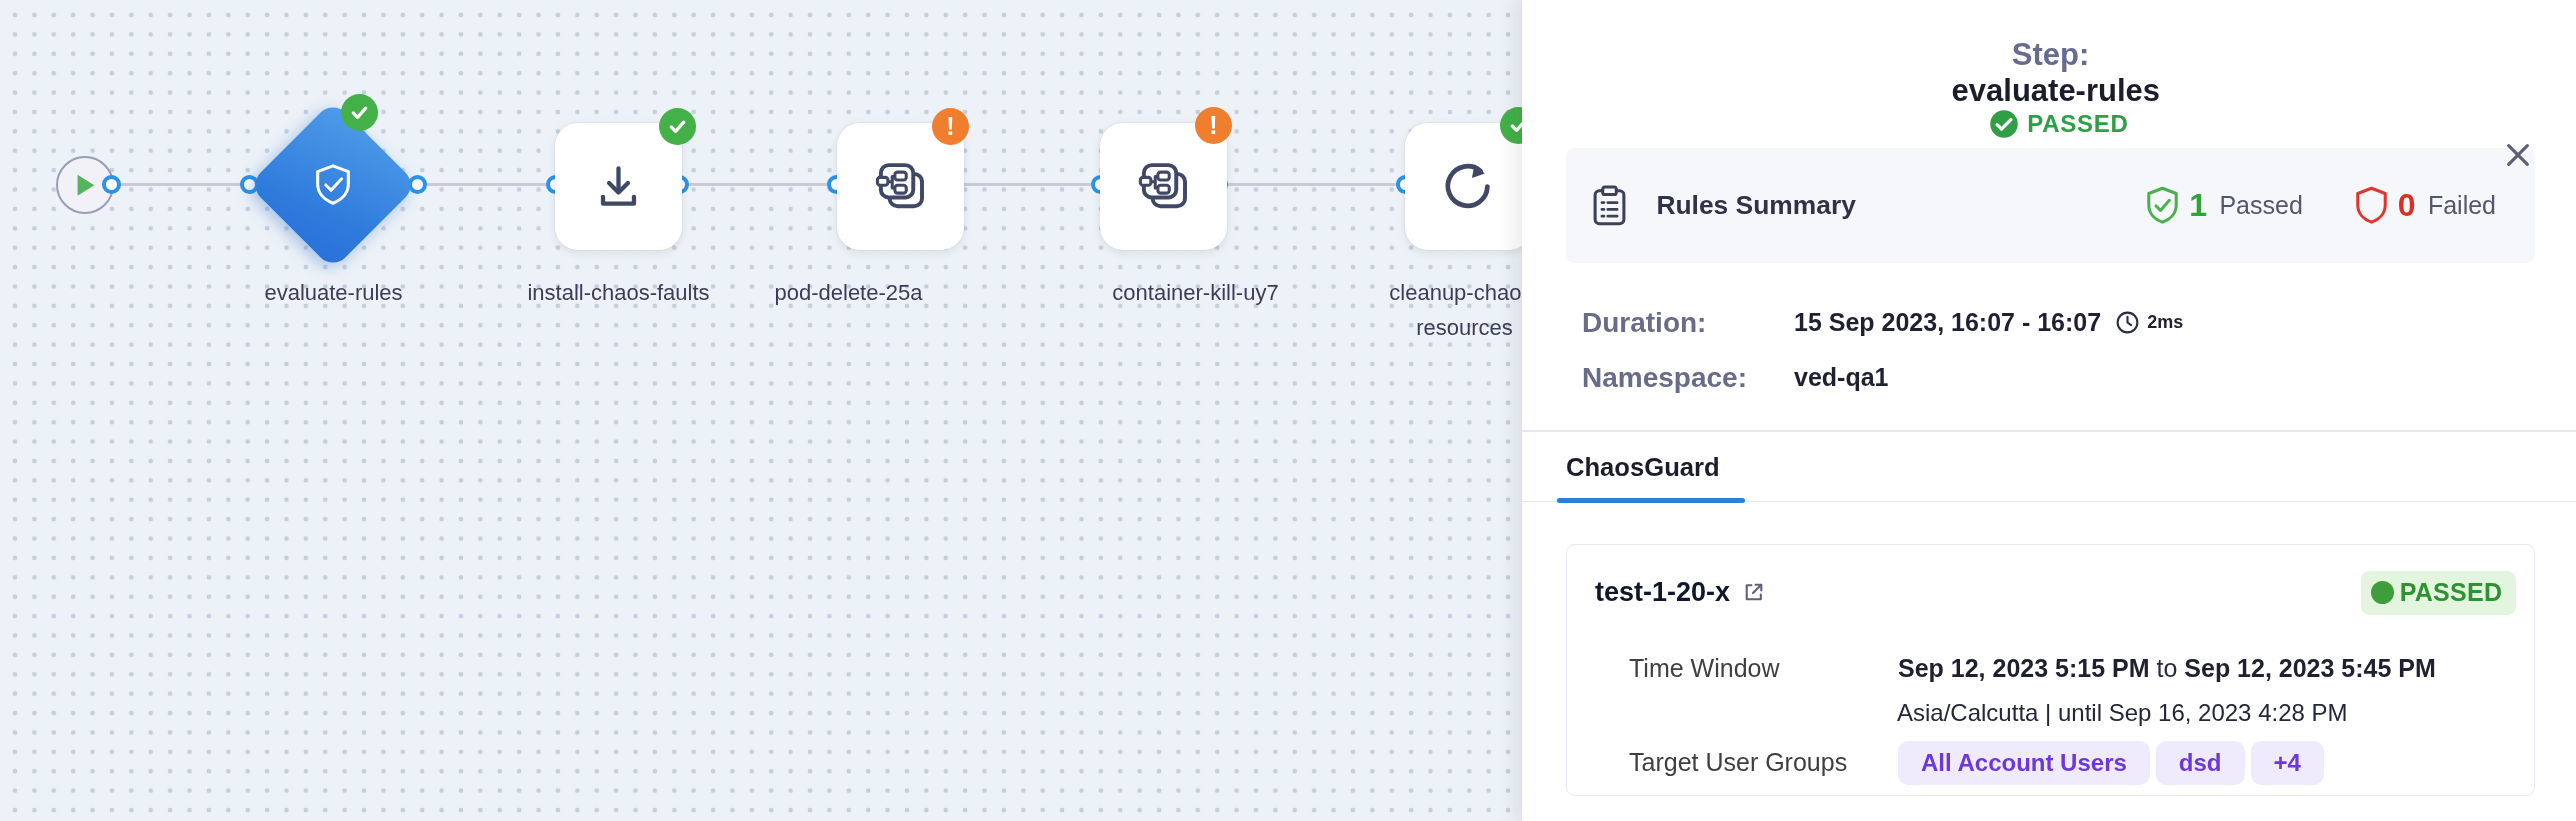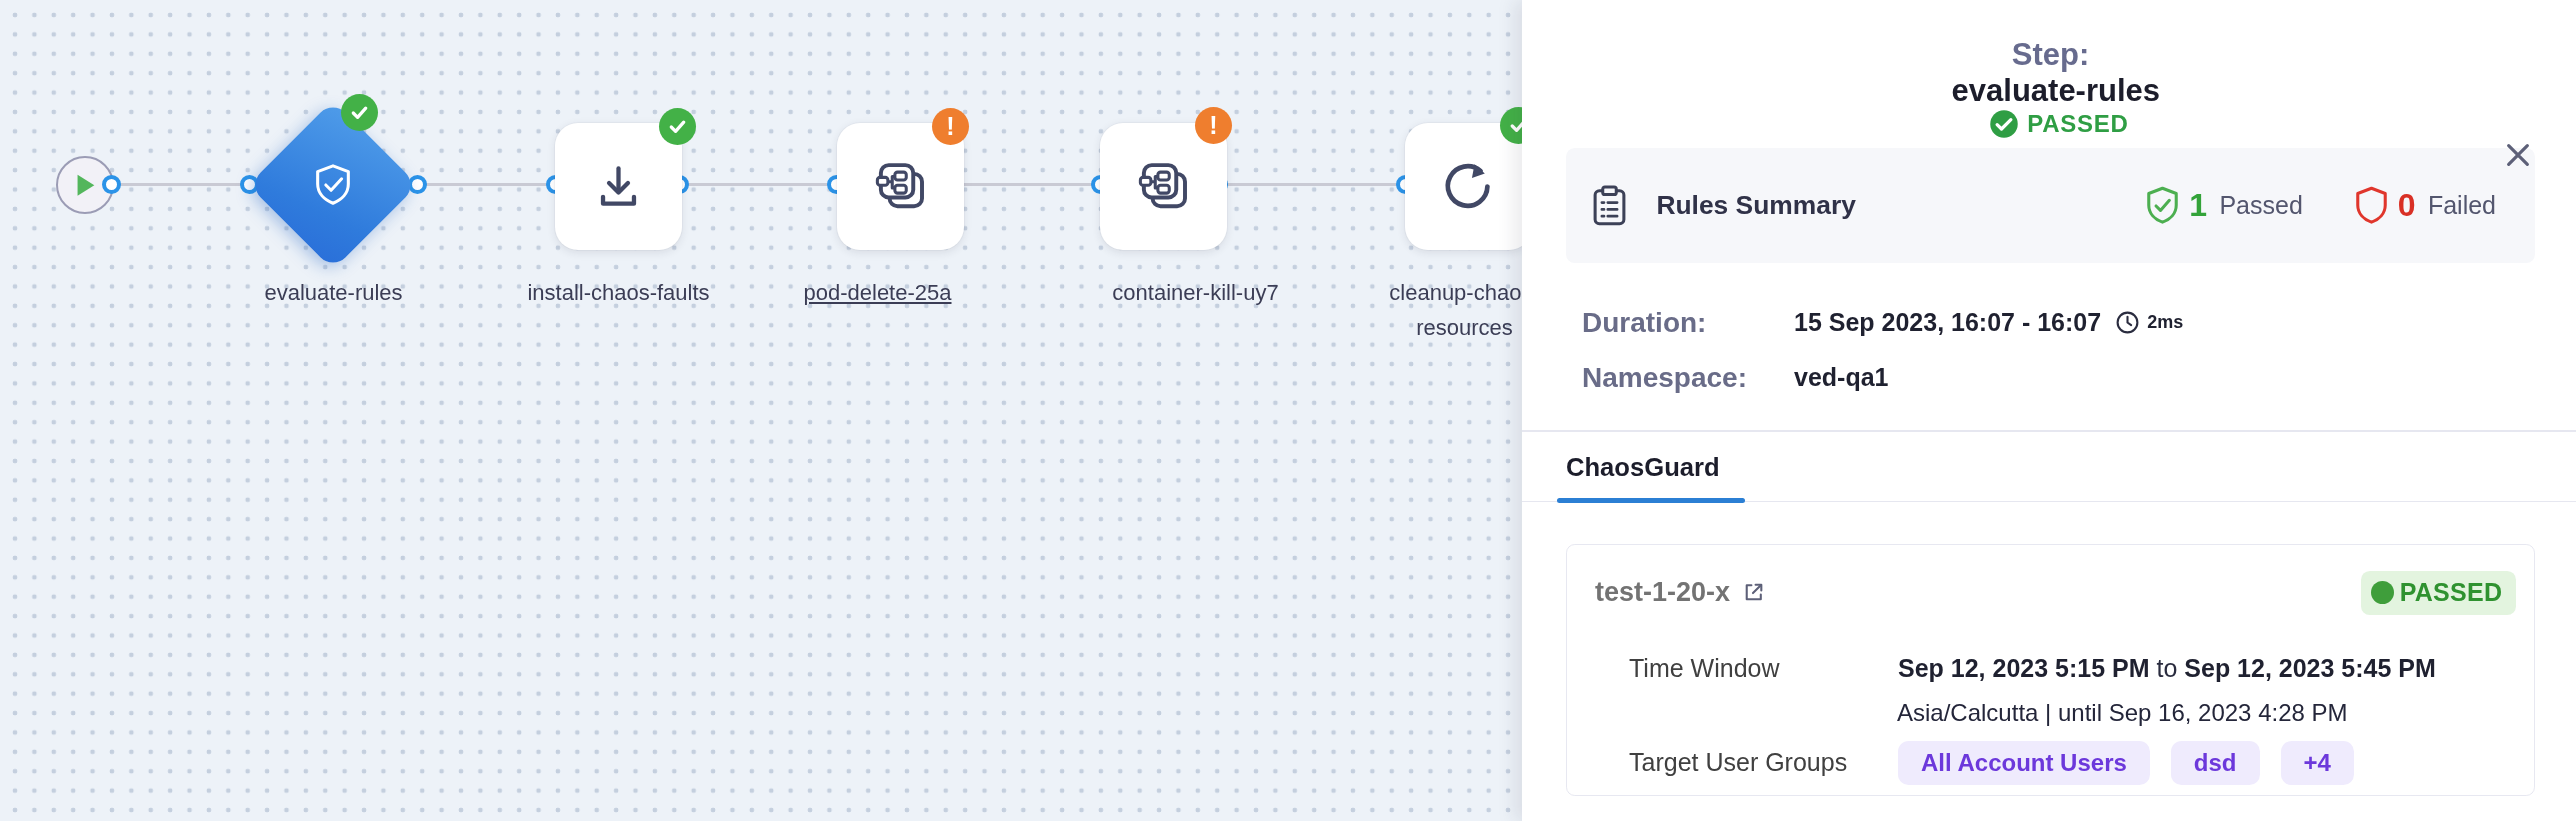--- a/index.html
+++ b/index.html
@@ -74,36 +74,36 @@
 
   .tabs { position:relative; border-bottom:1.8px solid #e6e7f0; margin:0 -44px; padding:21px 0 0 44px; }
   .tab { position:relative; display:inline-block; padding:0 25px 19.4px 0; cursor:pointer; }
   .tab .tab-text { font-size:25.6px; font-weight:700; color:#1c1d2b; }
   .tab.active::after { content:""; position:absolute; left:-8.8px; right:0; bottom:-1.8px;
     height:5.3px; border-radius:3.5px; background:#2b7fd4; }
 
   .guard-card { margin-top:42px; border:1.8px solid #e7e8f1; border-radius:8.8px;
     padding:23px 17.6px 0 28px; height:252px; }
   .card-head { display:flex; align-items:center; height:49px; }
-  .card-title { font-size:27px; font-weight:700; color:#737373;text-align:right; }
+  .card-title { font-size:27px; font-weight:700; color:#0f172a;text-align:right; }
   .ext-link { margin-left:10.6px; cursor:pointer; display:flex; }
   .card-badge { margin-left:auto; height:44px; background:#e3f4df; border-radius:8.8px;
     display:flex; align-items:center; padding:0 14px 0 10.6px; }
   .card-badge .dot { width:23px; height:23px; border-radius:50%; background:#3f9e3b; }
   .card-badge .txt { font-size:25px; font-weight:800; color:#2f9230; margin-left:5.3px; letter-spacing:0.3px; }
 
   .card-row { display:flex; padding-left:34px; }
   .card-row .lbl { width:269px; font-size:25px; font-weight:500; color:#404040; line-height:35px; }
   .tw-line1 { margin-top:34px; }
   .tw-val { font-size:25px; line-height:35px; color:#1f2130; }
   .tw-val b { font-weight:700; }
   .tw-val .to { font-weight:400; color:#2a2c3f; }
   .tz-line { margin-top:8.8px; padding-left:302px; font-size:24px; line-height:35px; color:#24263a; }
   .groups-row { margin-top:10.6px; align-items:center; }
-  .pills { display:flex; align-items:center; gap:21px; }
+  .pills { display:flex; align-items:center; gap:6px; }
   .pill { height:44px; background:#efebfd; border-radius:10.6px; display:flex; align-items:center;
     padding:0 23px; font-size:24px; font-weight:700; color:#6c38db; }
 
   svg { display:block; }
 </style>
 </head>
 <body>
 
 <div class="app">
 
@@ -162,21 +162,21 @@
         <rect x="9" y="7" width="37" height="37" rx="9" fill="#fff" stroke="#414865" stroke-width="4.5"></rect>
         <path d="M17 26 h5 v-6 h3 M22 26 v7 h3" fill="none" stroke="#414865" stroke-width="3.5" stroke-linejoin="round"></path>
         <rect x="5" y="21" width="12" height="9" rx="3" fill="#fff" stroke="#414865" stroke-width="3.5"></rect>
         <rect x="25" y="15" width="13" height="9" rx="3" fill="#fff" stroke="#414865" stroke-width="3.5"></rect>
         <rect x="25" y="30" width="13" height="9" rx="3" fill="#fff" stroke="#414865" stroke-width="3.5"></rect>
       </svg>
     </div>
     <div class="badge orange" style="left:932px; top:108px;">
         <span class="warn-glyph">!</span>
       </div>
-    <div class="node-label" style="left:776px;text-decoration:underline;">pod-delete-25a</div>
+    <div class="node-label" style="left:747px;">pod-delete-25a</div>
 
     <div class="step-node" style="left:1100px;">
       <svg width="56" height="56" viewBox="0 0 64 64">
         <rect x="19" y="17" width="37" height="37" rx="9" fill="none" stroke="#414865" stroke-width="4.5"></rect>
         <rect x="9" y="7" width="37" height="37" rx="9" fill="#fff" stroke="#414865" stroke-width="4.5"></rect>
         <path d="M17 26 h5 v-6 h3 M22 26 v7 h3" fill="none" stroke="#414865" stroke-width="3.5" stroke-linejoin="round"></path>
         <rect x="5" y="21" width="12" height="9" rx="3" fill="#fff" stroke="#414865" stroke-width="3.5"></rect>
         <rect x="25" y="15" width="13" height="9" rx="3" fill="#fff" stroke="#414865" stroke-width="3.5"></rect>
         <rect x="25" y="30" width="13" height="9" rx="3" fill="#fff" stroke="#414865" stroke-width="3.5"></rect>
       </svg>

